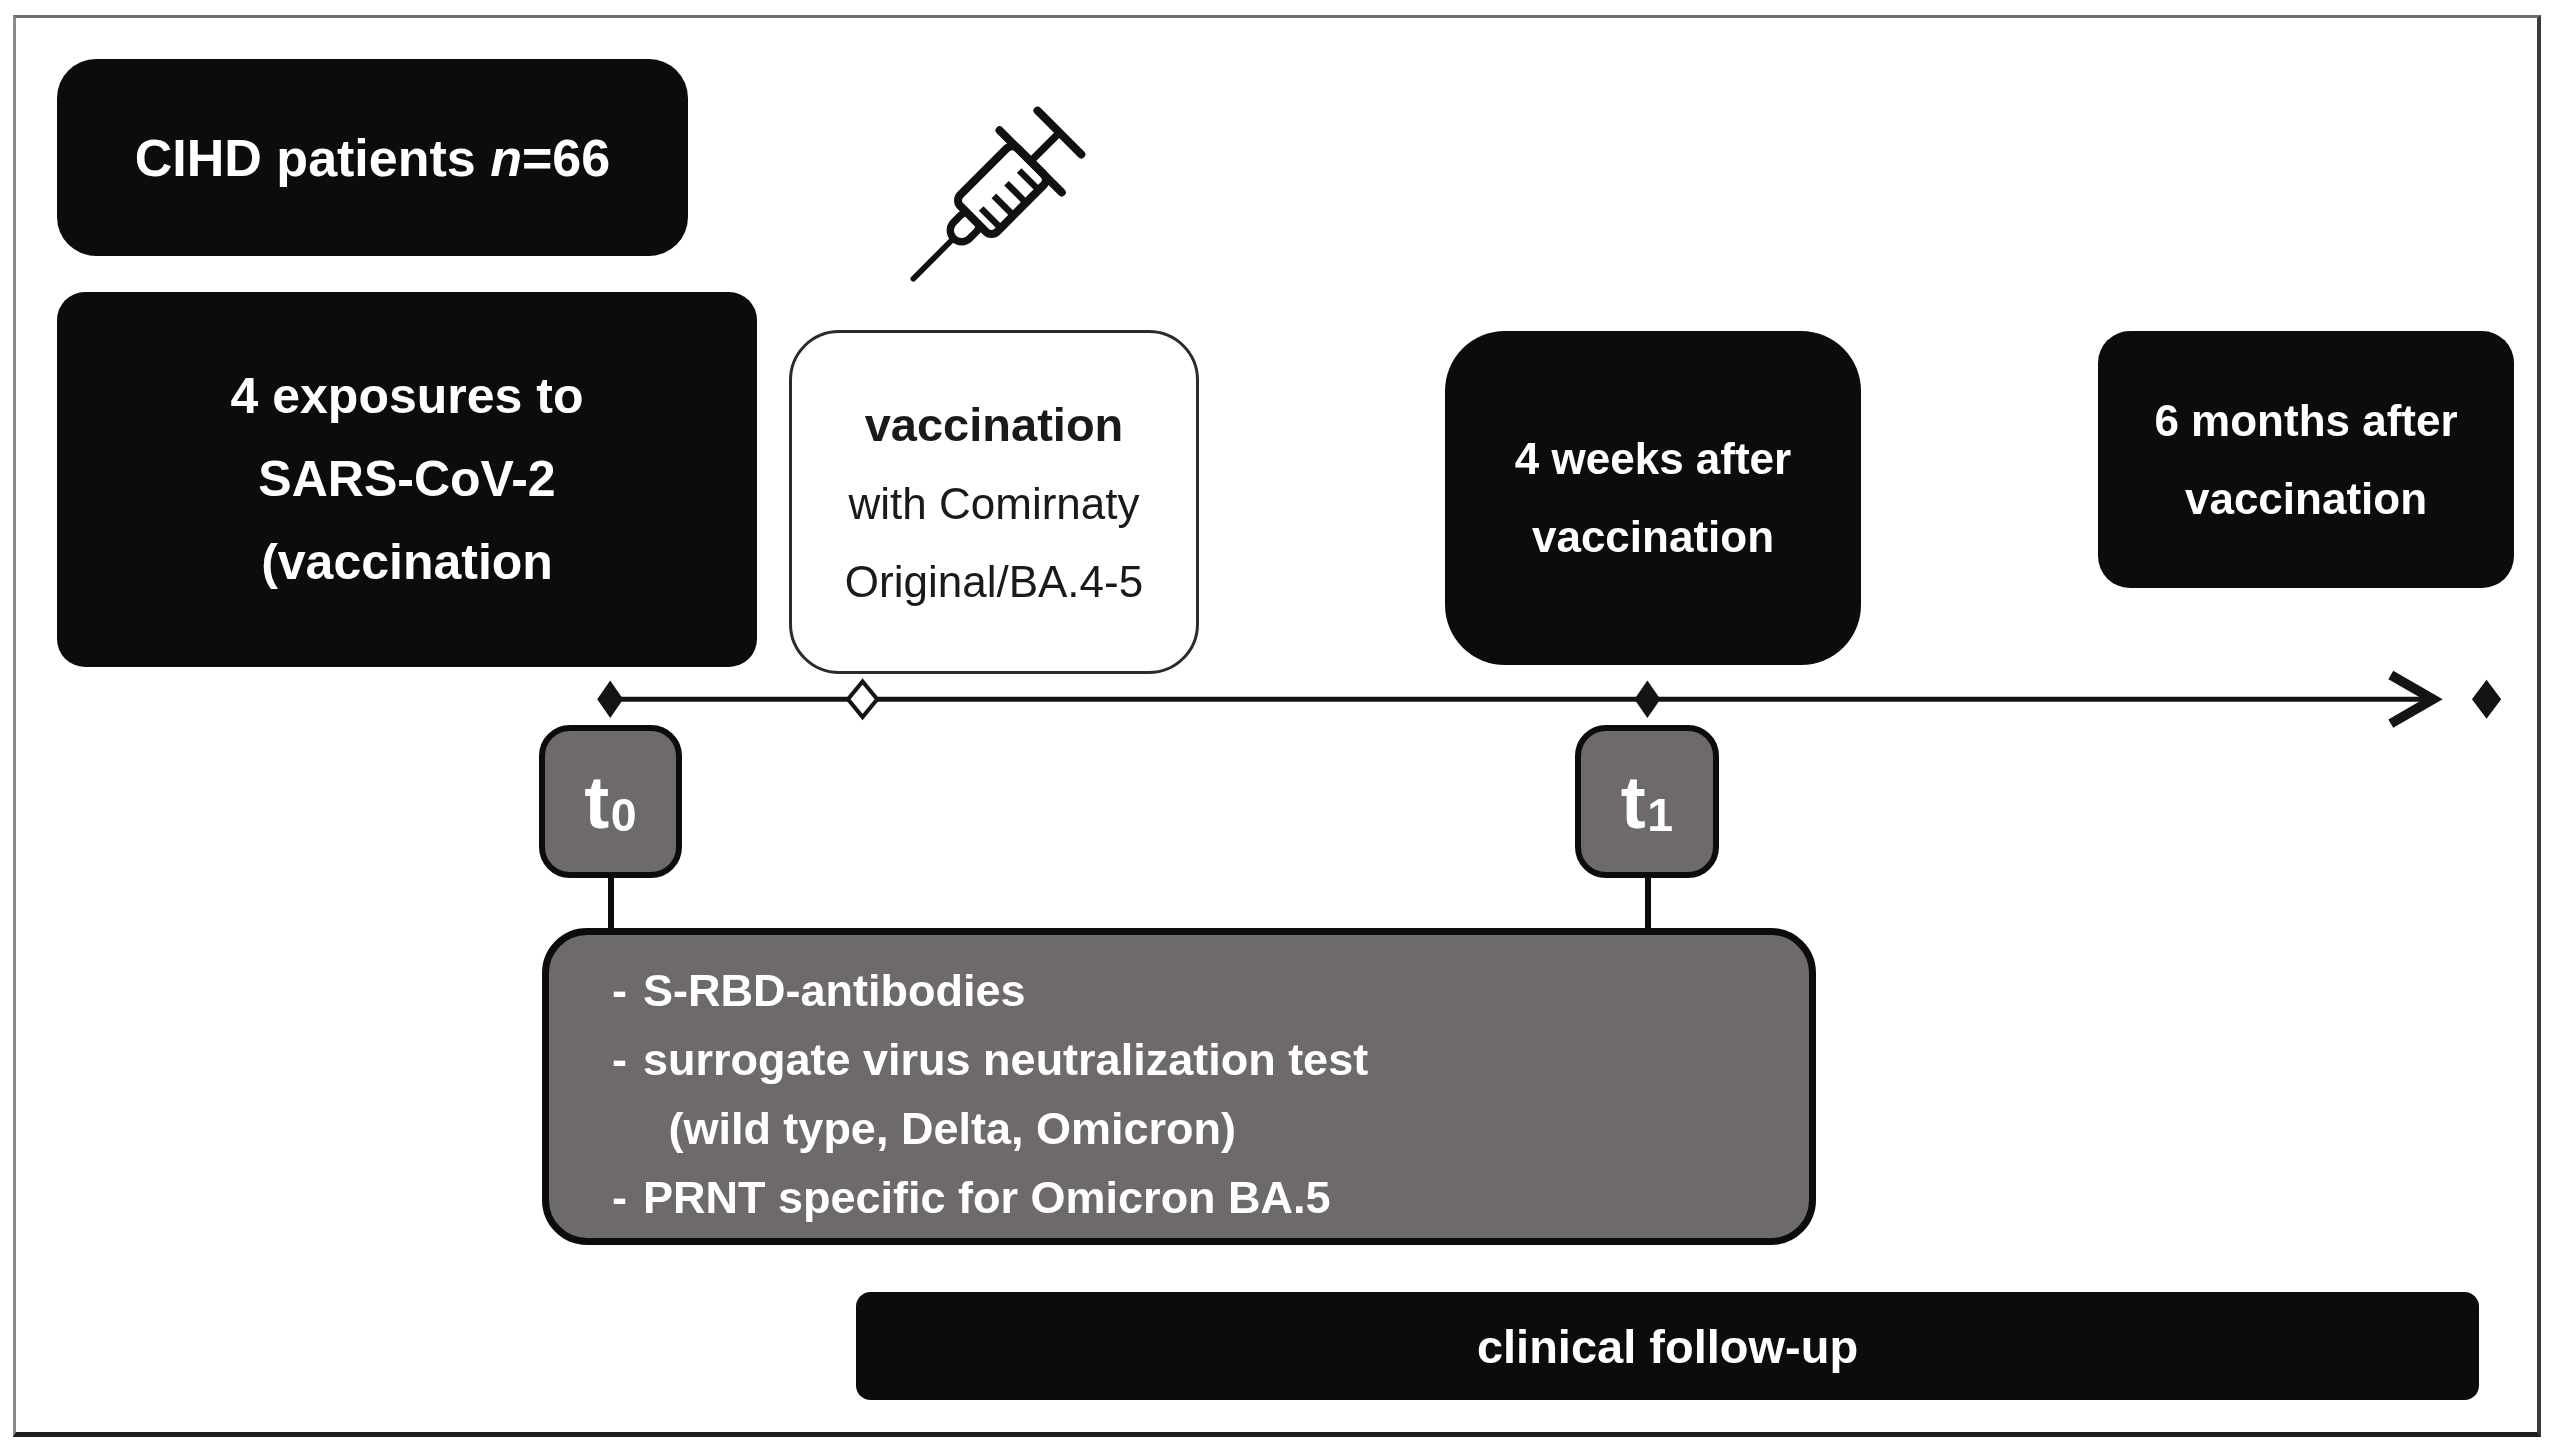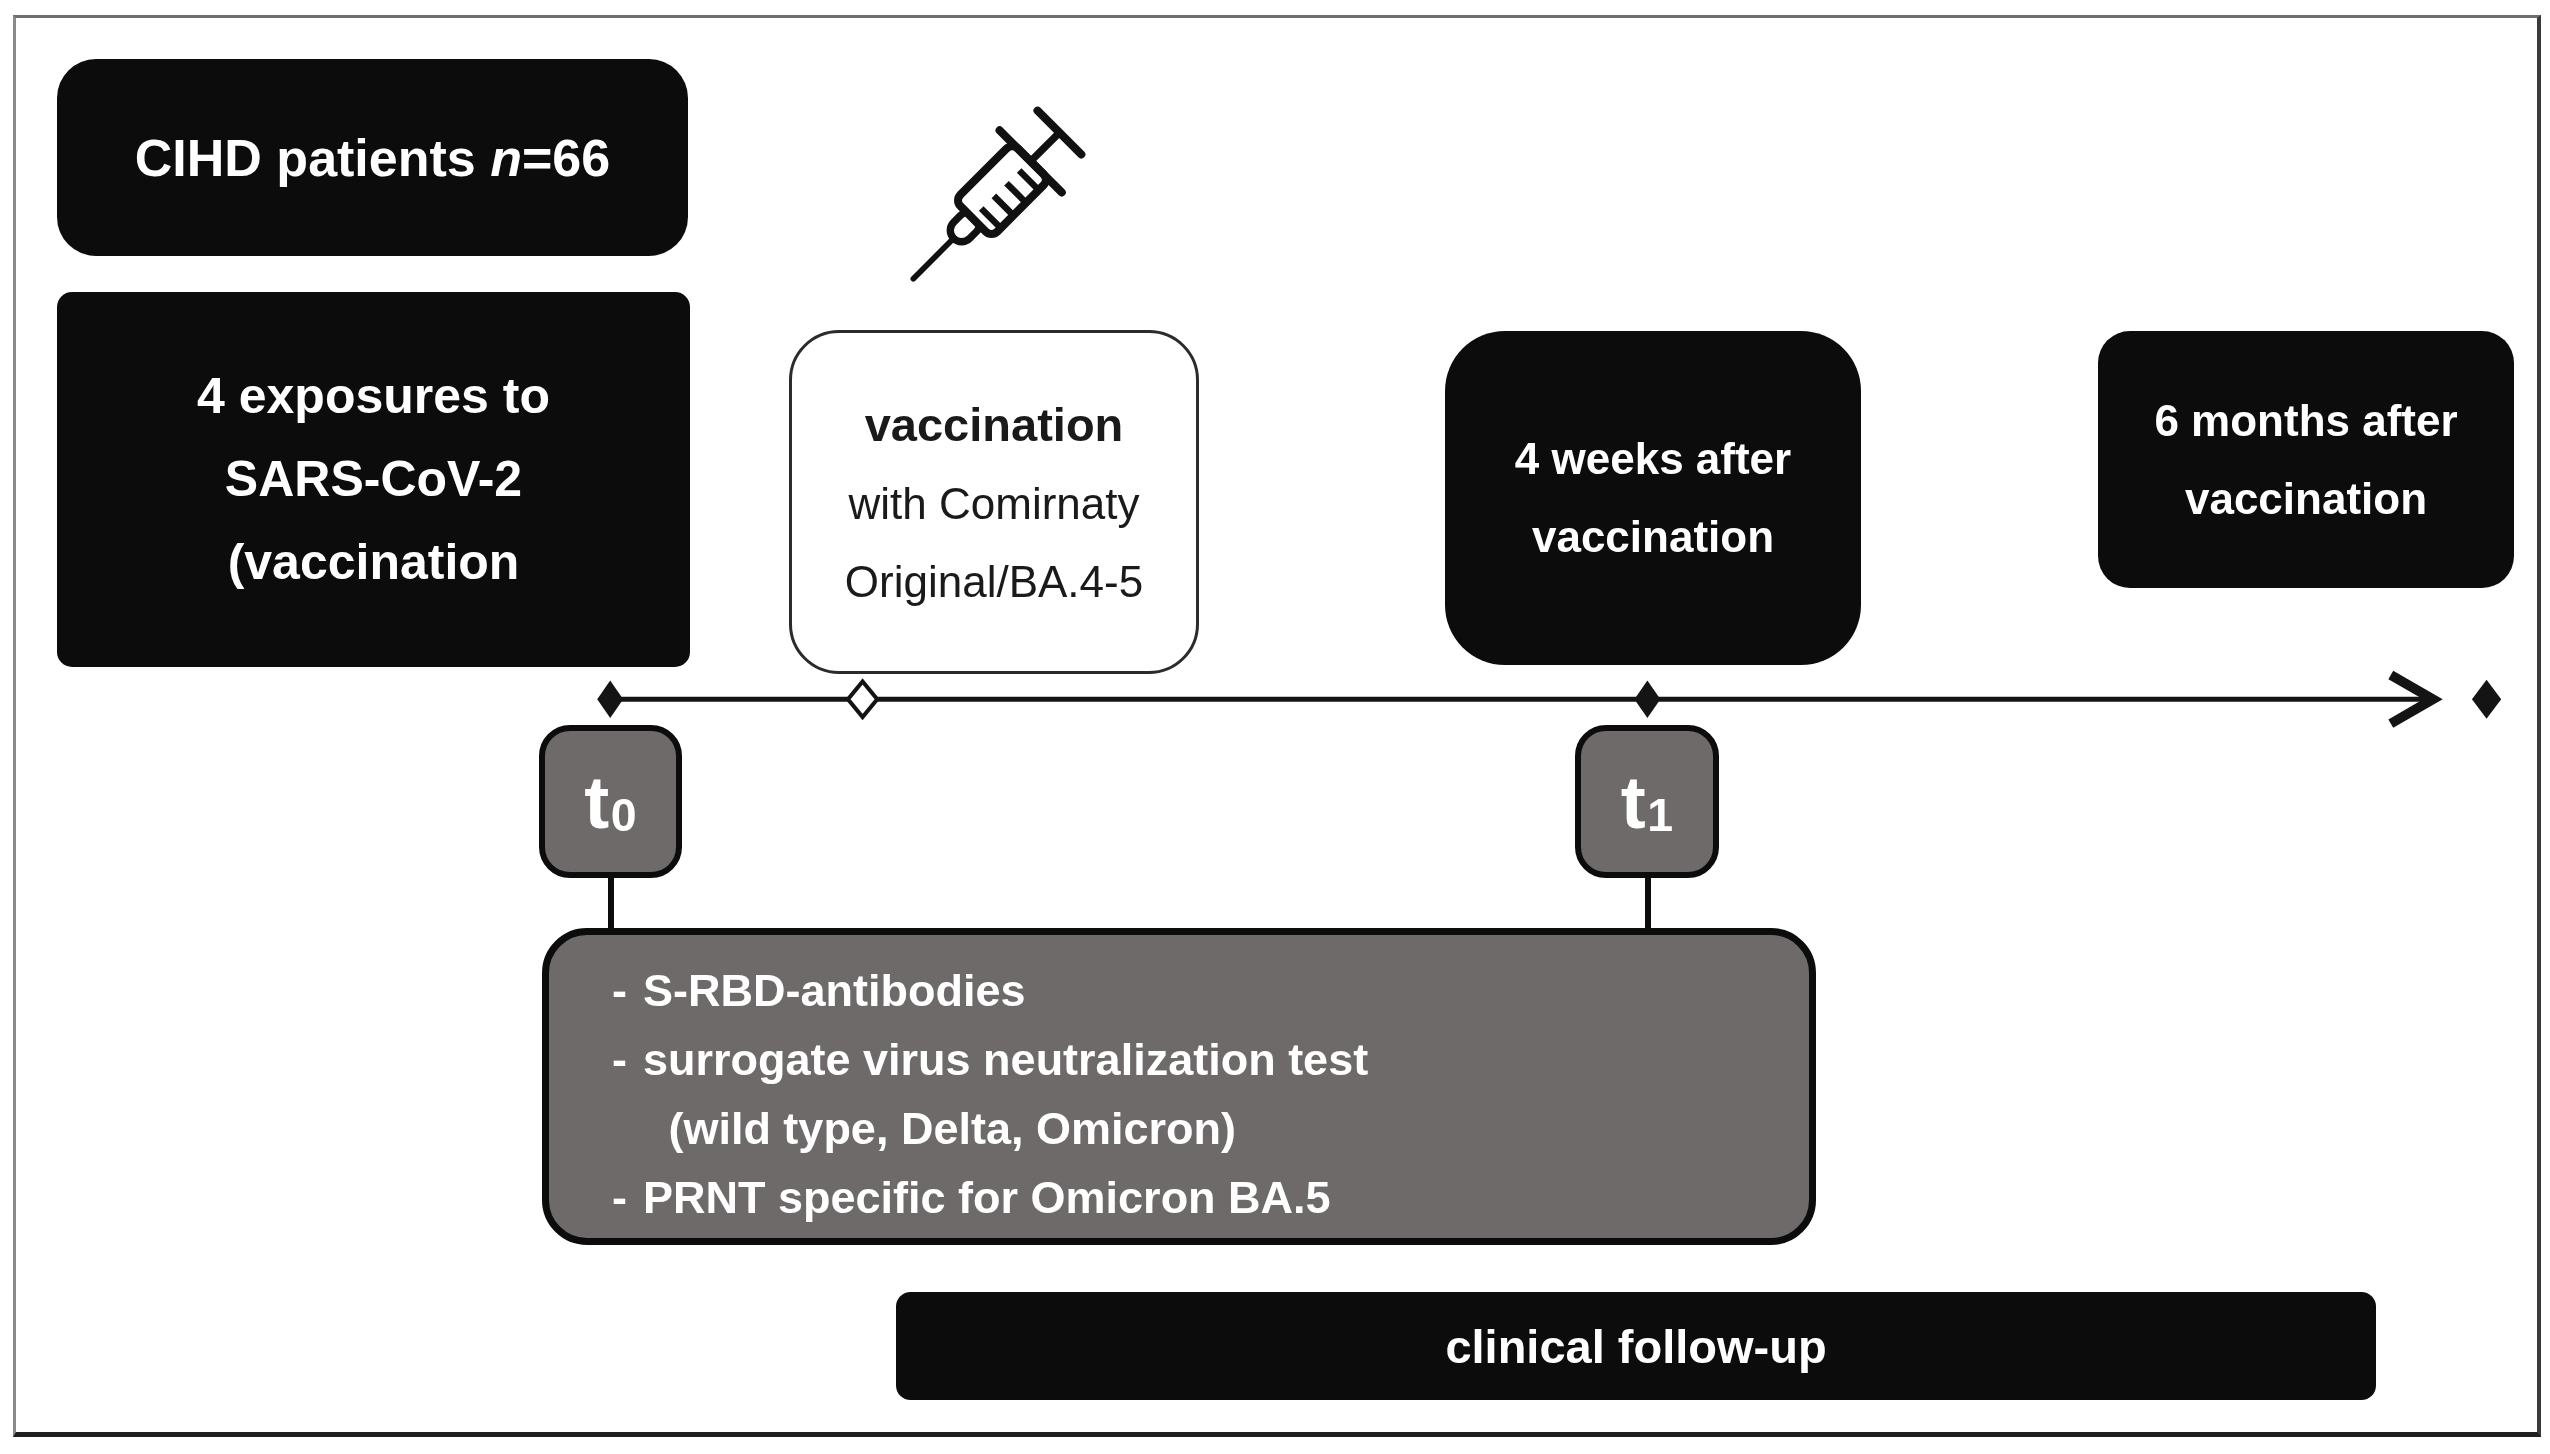--- a/index.html
+++ b/index.html
@@ -43,21 +43,21 @@
   }
   .graybadge{
     position:absolute;box-sizing:border-box;
     background:var(--box-gray);
     border:6.5px solid var(--box-black);
     color:var(--text-white);
     display:flex;align-items:center;justify-content:center;
     font-weight:bold;
   }
   .box-patients{left:57px;top:59px;width:631px;height:197px;border-radius:39px;font-size:52px;}
-  .box-exposures{left:57px;top:292px;width:633px;height:375px;border-radius:15px;font-size:50px;line-height:83px;}
+  .box-exposures{left:57px;top:292px;width:700px;height:375px;border-radius:28px;font-size:50px;line-height:83px;}
   .box-vaccination{left:789px;top:330px;width:410px;height:344px;border-radius:50px;}
   .box-vaccination .vtitle{font-size:47px;font-weight:bold;line-height:81px;}
   .box-vaccination .vline{font-size:44px;font-weight:normal;line-height:78px;}
   .box-4weeks{left:1445px;top:331px;width:416px;height:334px;border-radius:60px;font-size:44px;line-height:78px;}
   .box-6months{left:2098px;top:331px;width:416px;height:257px;border-radius:32px;font-size:44px;line-height:78px;}
   .syringe{position:absolute;left:873px;top:71px;width:244px;height:252px;}
   .timeline-svg{position:absolute;left:568px;top:666px;width:1964px;height:69px;}
   .t-badge{width:143px;height:153px;border-radius:31px;font-size:75px;}
   .t-badge .t-sub{font-size:0.62em;position:relative;top:0.30em;margin-left:1.6px;}
   .t0{left:539px;top:725px;}
@@ -69,22 +69,22 @@
     position:absolute;left:542px;top:928px;width:1274px;height:317px;
     box-sizing:border-box;background:var(--box-gray);
     border:7.3px solid var(--box-black);border-radius:45px;
     color:var(--text-white);font-weight:bold;font-size:45px;
     padding:21px 32px 0 63px;
   }
   .assay-line{line-height:69px;white-space:nowrap;}
   .assay-line .bullet{display:inline-block;min-width:11.4px;margin-right:16px;}
   .assay-line.indent{padding-left:29px;}
   .followup{
-    position:absolute;left:856px;top:1292px;width:1480px;height:108px;
-    border-radius:14.6px;font-size:47px;margin-left:40px;
+    position:absolute;left:856px;top:1292px;width:1623px;height:108px;
+    border-radius:14.6px;font-size:47px;
   }
 </style>
 </head>
 <body>
 
 <div id="canvas">
 
   <div class="frame"></div>
 
   <div class="blackbox box-patients">

